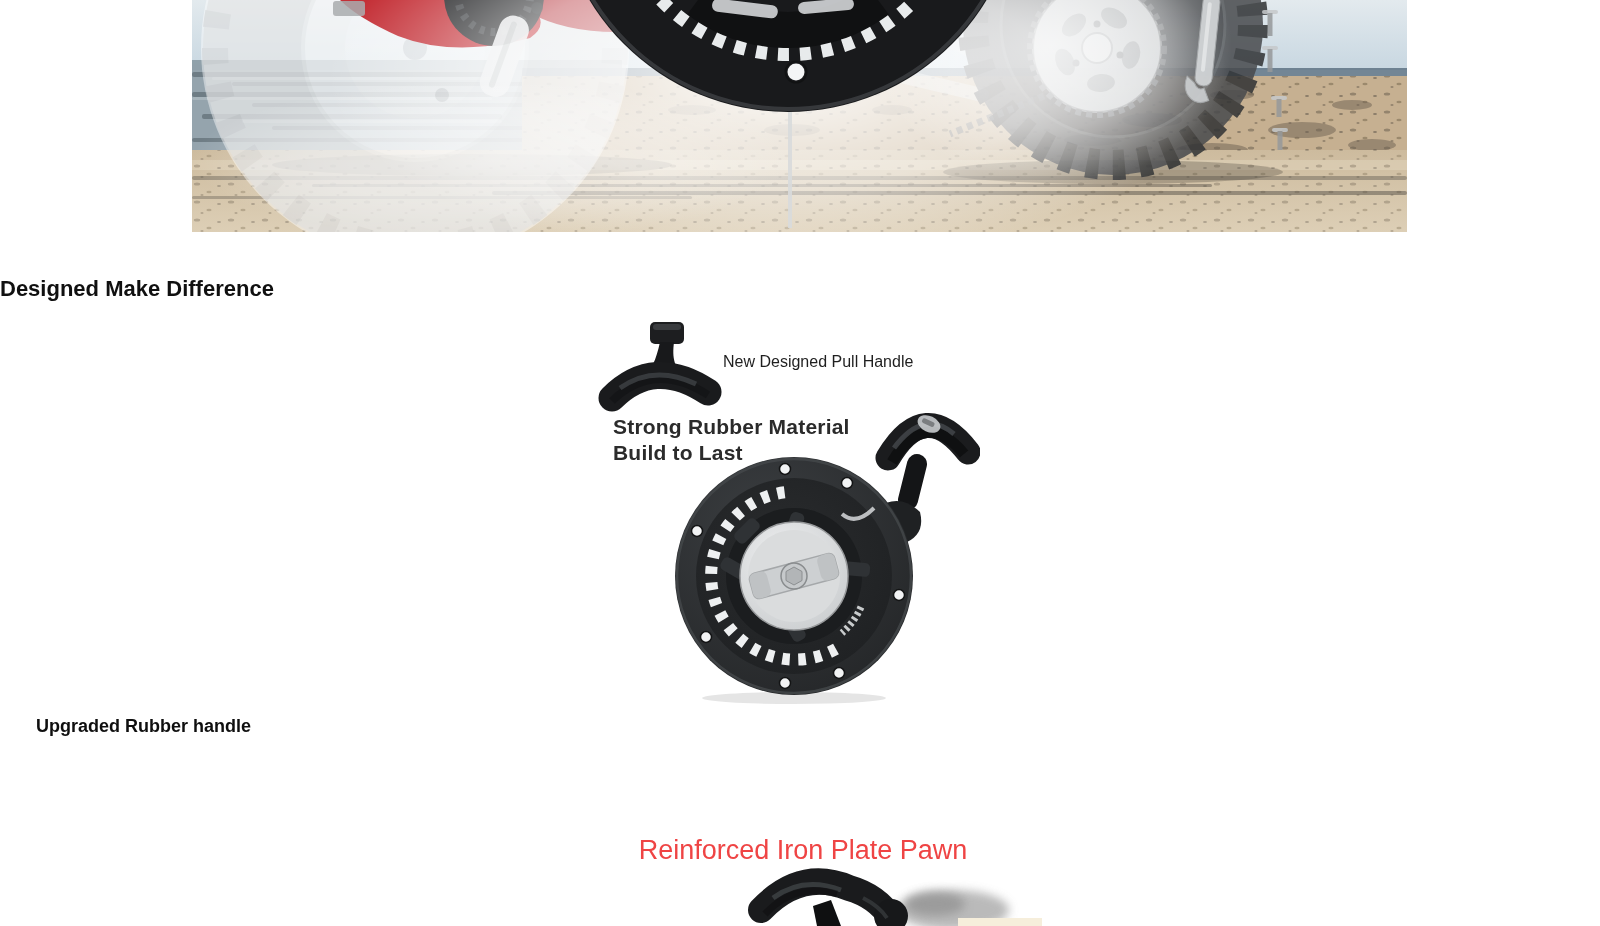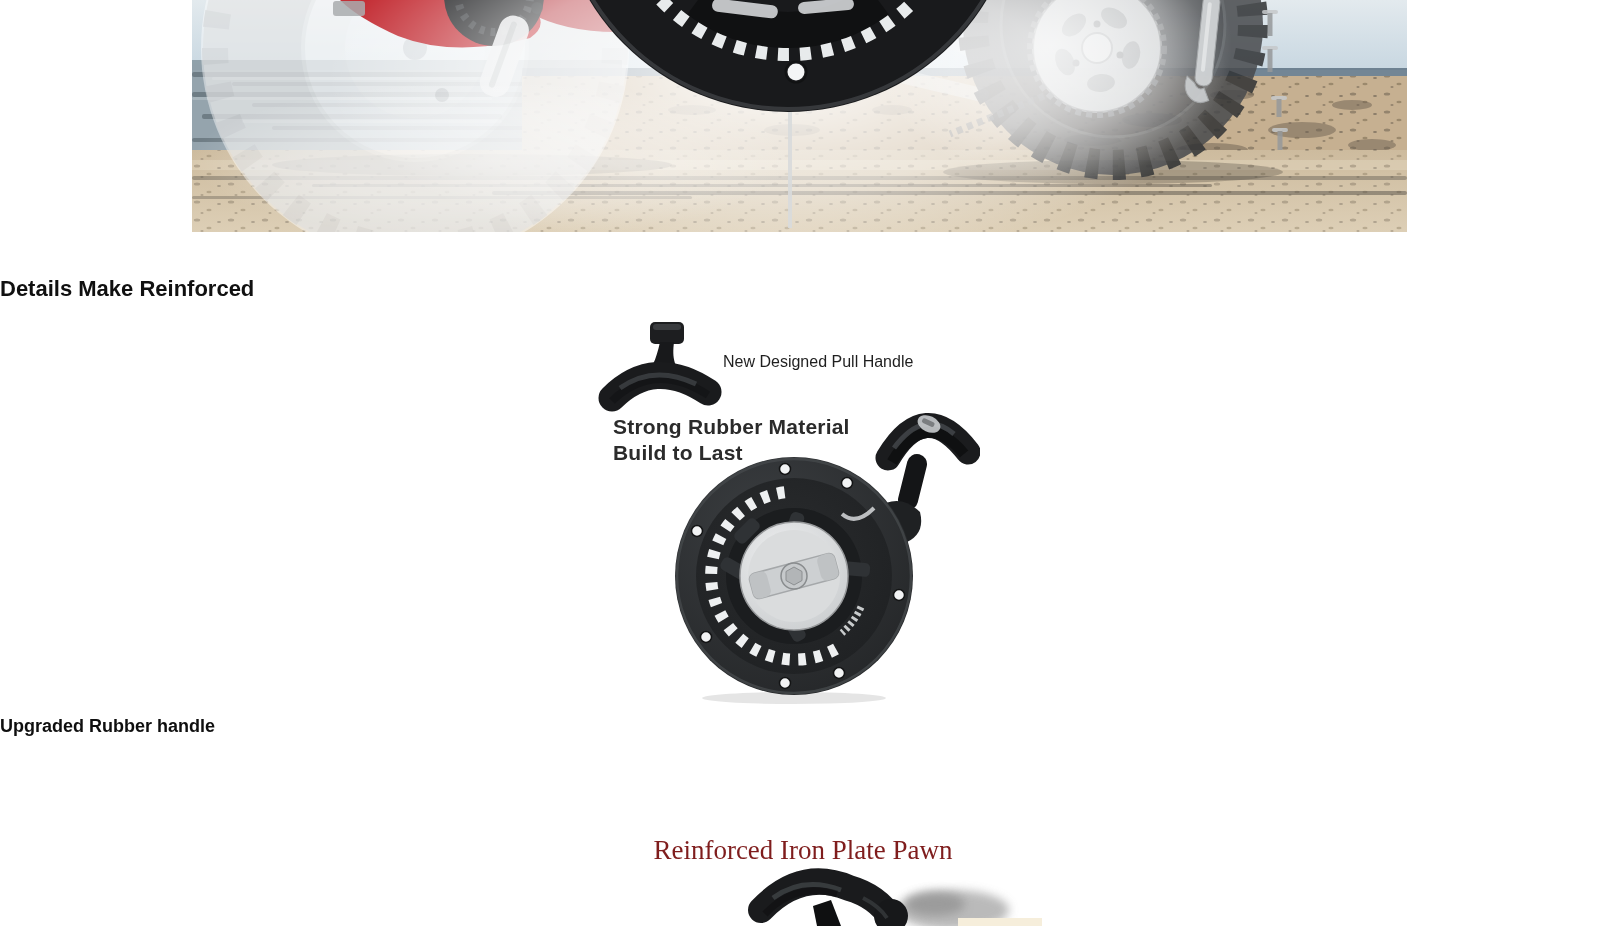--- a/index.html
+++ b/index.html
@@ -14,26 +14,26 @@
   }
   .figure1{left:590px;top:312px;width:390px;height:392px;}
   .ann-title{
     left:723px;top:348px;font-size:16px;color:#1f1f1f;line-height:28px;white-space:nowrap;
   }
   .ann-sub{
     font-size:21px;font-weight:bold;color:#2b2b2b;line-height:21px;white-space:nowrap;letter-spacing:.2px;
   }
   .ann-sub1{left:613px;top:416px;}
   .ann-sub2{left:613px;top:442px;text-align:right;}
-  .copy{left:0;top:708px;font-size:18px;line-height:36px;color:#0f0f0f;}
+  .copy{left:0;top:708px;font-size:18px;line-height:36px;color:#0f0f0f;padding-left:36px;}
   .copy p{margin:0;white-space:nowrap;}
   .copy .b{font-weight:bold;}
   .caption{
     left:803px;top:833px;transform:translateX(-50%);
-    font-size:27px;color:#7f1d1d;line-height:34px;white-space:nowrap;font-family:Liberation Serif, serif;
+    font-size:27px;color:#ef4444;line-height:34px;white-space:nowrap;
   }
   .figure2{left:745px;top:866px;width:310px;height:60px;}
   .next-image-sliver{left:958px;top:918px;width:84px;height:8px;background:#f6eedb;}
   svg{display:block;}
 </style>
 </head>
 <body>
 
 <div class="abs hero">
   <svg width="1215" height="232" viewBox="0 0 1215 232">
@@ -205,21 +205,21 @@
     </g>
 
     <g transform="rotate(6 1014 50)" opacity="0.9">
       <rect x="1006" y="-6" width="17" height="92" rx="8" fill="#d6d9db" stroke="#aaadaf" stroke-width="1"></rect>
       <path d="M998,78 Q994,92 1004,100 Q1012,106 1022,100 L1016,88 Q1010,92 1006,84 Z" fill="#cdd0d2" stroke="#aaadaf" stroke-width="1"></path>
       <rect x="1011" y="2" width="4" height="70" rx="2" fill="#eef0f1"></rect>
     </g>
   </svg>
 </div>
 
-<div class="abs section-heading">Details Make Reinforced</div>
+<div class="abs section-heading">Designed Make Difference</div>
 
 <div class="abs figure1">
   <svg width="390" height="392" viewBox="0 0 390 392">
     <defs>
       <radialGradient id="flangeG" cx="0.38" cy="0.3" r="0.8">
         <stop offset="0" stop-color="#3b3e41"></stop>
           <stop offset="1" stop-color="#242628"></stop>
       </radialGradient>
       <radialGradient id="faceG" cx="0.45" cy="0.4" r="0.8">
         <stop offset="0" stop-color="#2a2c2e"></stop>

